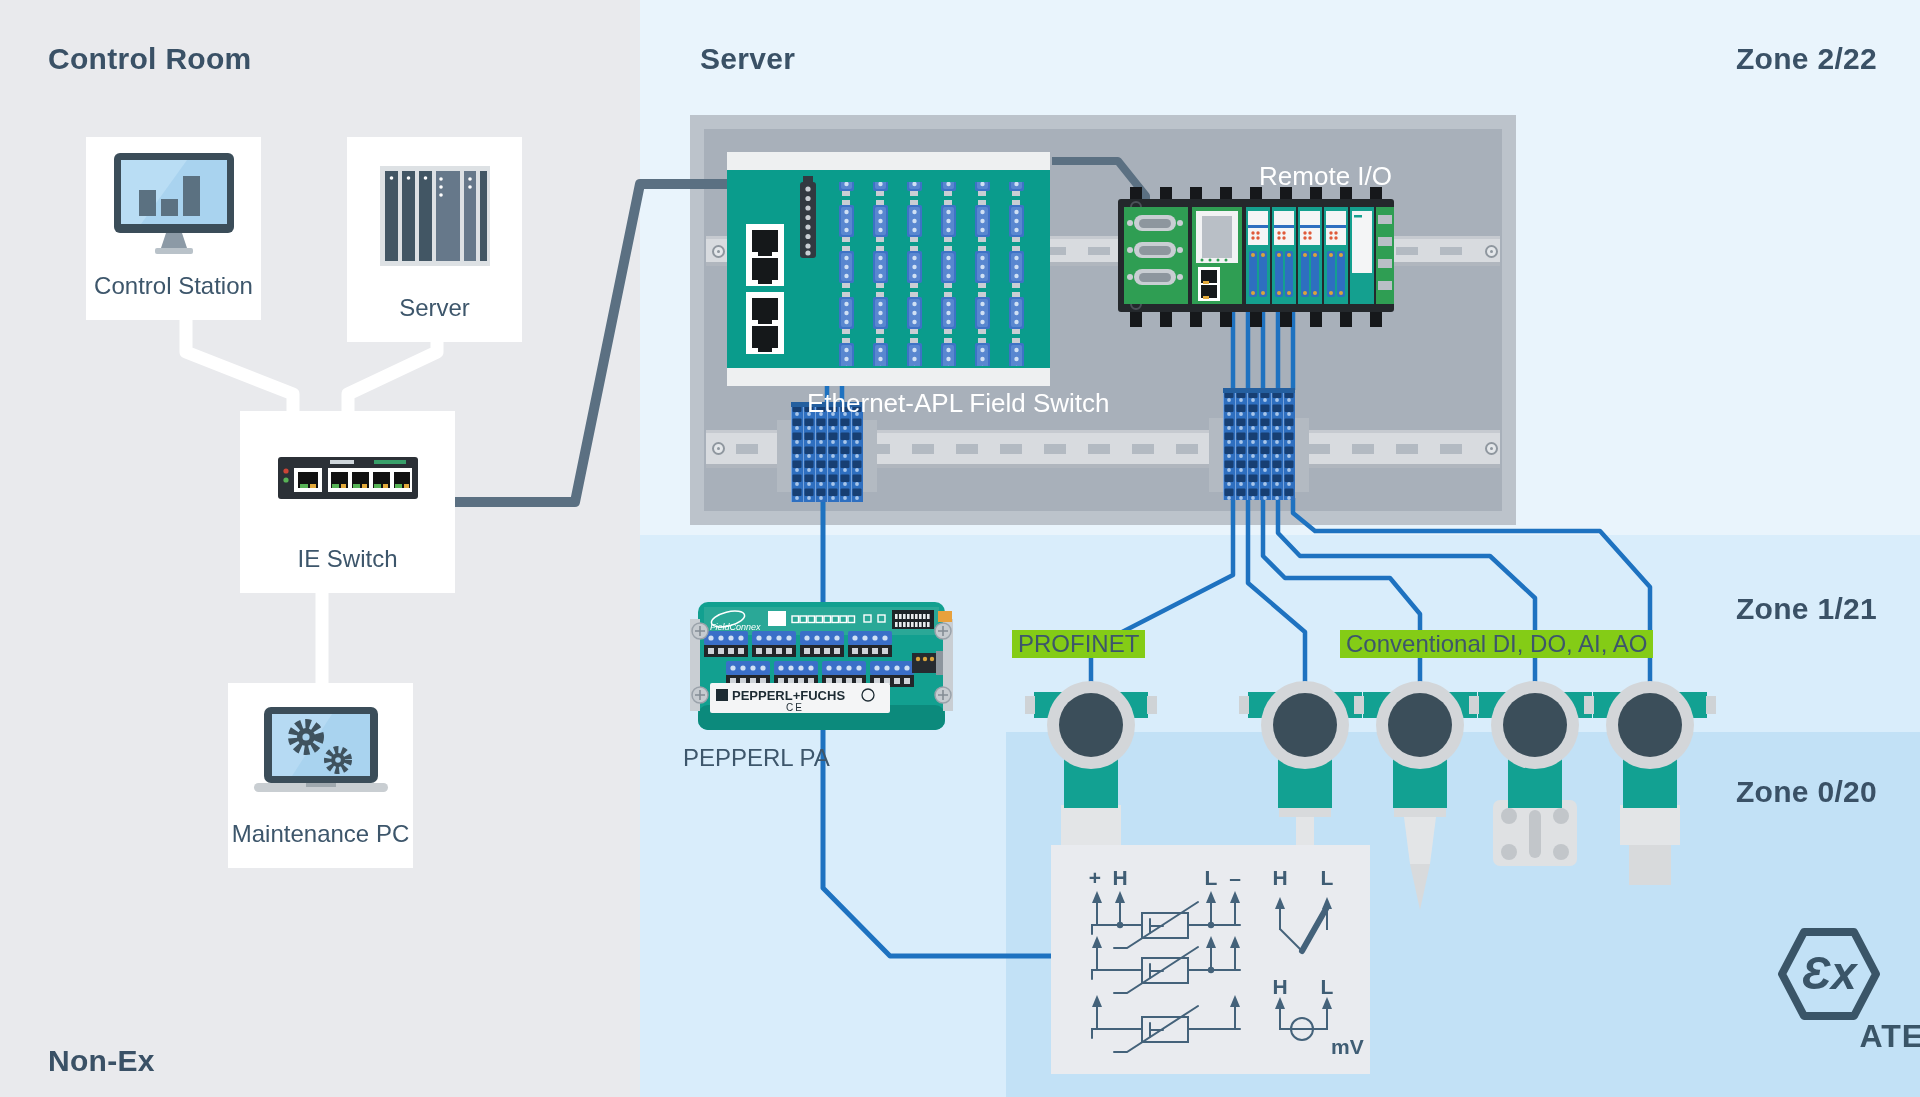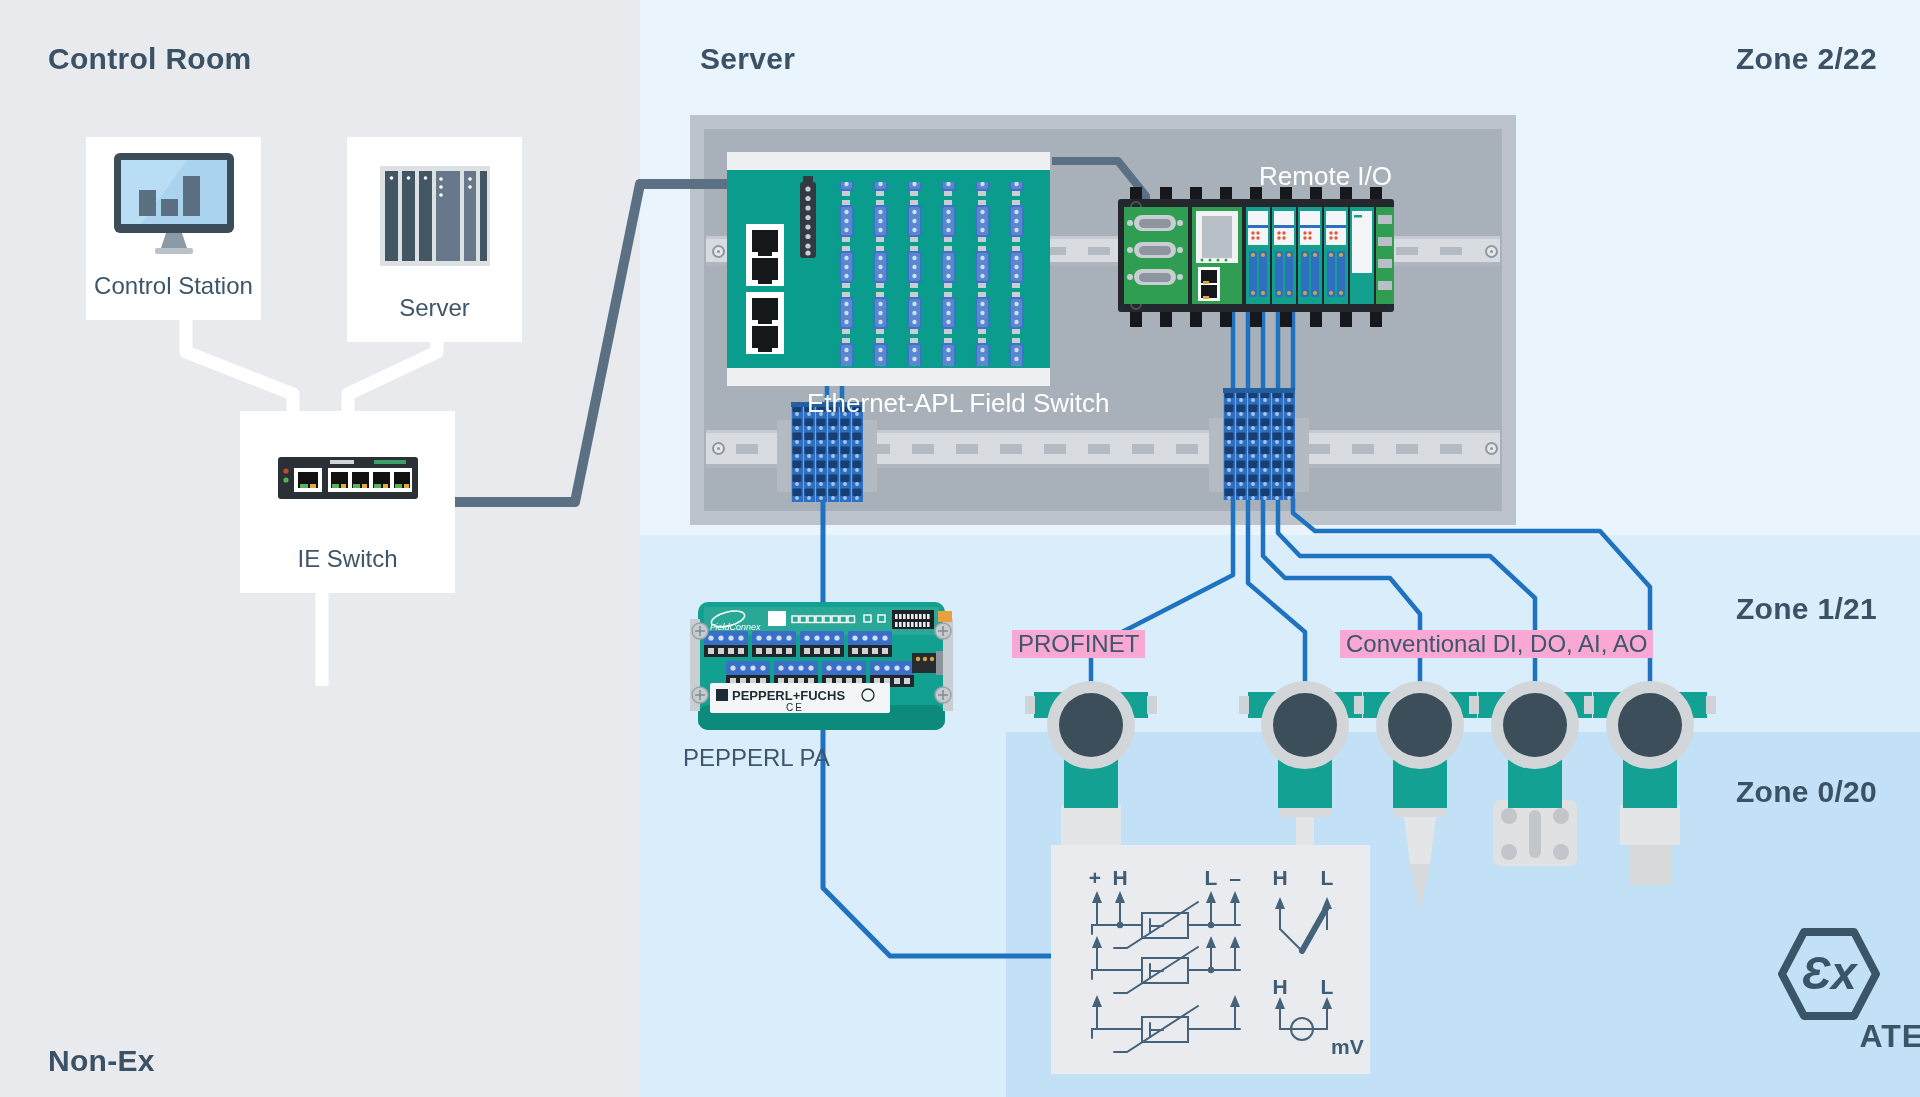--- a/index.html
+++ b/index.html
@@ -18,21 +18,21 @@
     border:14px solid #bcc3cb;box-sizing:border-box}
   .rail{background:linear-gradient(#c6cad0 0 3px,#d8dbdf 3px calc(100% - 4px),#b0b6be calc(100% - 4px))}
   .rail-dashes{position:absolute;left:30px;right:30px;top:36%;height:26%;
     background:repeating-linear-gradient(90deg,#b3bac2 0 22px,transparent 22px 44px)}
   .screw{width:13px;height:13px;border:2px solid #8f979f;border-radius:50%;
     background:#e4e7ea;box-sizing:border-box}
   .screw::after{content:"";position:absolute;left:3px;top:3px;width:3px;height:3px;
     border-radius:50%;background:#8f979f}
   .white-label{color:#fff;font-size:26px}
   .plain-label{color:#3d566b;font-size:24px;white-space:nowrap}
-  .line-label{background:#f9a8d4;padding:0 6px}
+  .line-label{background:#84cc16;padding:0 6px}
   .bracket{background:#b3bac2}
   .schemabox{left:1051px;top:845px;width:319px;height:229px;background:#e9ebef}
   .atex-label{font-size:32px;font-weight:bold;color:#3a5568;letter-spacing:1px;text-align:center}
   svg{display:block}
 </style>
 </head>
 <body>
 
 <div class="canvas">
 
@@ -141,20 +141,38 @@
           <rect x="84" y="27" width="5" height="4" fill="#e2a93b"></rect>
         <rect x="96" y="27" width="7" height="4" fill="#58b356"></rect>
           <rect x="105" y="27" width="5" height="4" fill="#e2a93b"></rect>
         <rect x="117" y="27" width="7" height="4" fill="#58b356"></rect>
           <rect x="126" y="27" width="5" height="4" fill="#e2a93b"></rect>
       </svg>
     </div>
     <div class="dev-label">IE Switch</div>
   </div>
 
+  <div class="abs dev-box" style="left:228px;top:683px;width:185px;height:185px">
+    <div class="icon-area">
+      <svg width="150" height="90" viewBox="0 0 150 90">
+        <rect x="18" y="0" width="114" height="76" rx="7" fill="#3b4d59"></rect>
+        <rect x="26" y="7" width="98" height="62" fill="#a9d3ef"></rect>
+        <polygon points="26,7 86,7 46,69 26,69" fill="#bfe0f5" opacity="0.6"></polygon>
+        <circle cx="60" cy="30" r="13" fill="none" stroke="#3f525e" stroke-width="10" stroke-dasharray="5 3.6"></circle>
+        <circle cx="60" cy="30" r="9" fill="#3f525e"></circle>
+          <circle cx="60" cy="30" r="3.6" fill="#a9d3ef"></circle>
+        <circle cx="92" cy="53" r="10" fill="none" stroke="#3f525e" stroke-width="8" stroke-dasharray="4 3.2"></circle>
+        <circle cx="92" cy="53" r="7" fill="#3f525e"></circle>
+          <circle cx="92" cy="53" r="2.8" fill="#a9d3ef"></circle>
+        <rect x="8" y="76" width="134" height="9" rx="4.5" fill="#c9ced2"></rect>
+        <rect x="60" y="76" width="30" height="4" fill="#9fa8ae"></rect>
+      </svg>
+    </div>
+    <div class="dev-label">Maintenance PC</div>
+  </div>
 
   <svg class="abs" style="left:727px;top:152px" width="323" height="234" viewBox="0 0 323 234">
     <defs>
       <pattern id="cc1" width="34" height="46" patternUnits="userSpaceOnUse">
         <rect x="13" y="2" width="8" height="5" fill="#c9ced4"></rect>
         <rect x="10" y="7" width="15" height="32" rx="2" fill="#3e72c6"></rect>
         <rect x="12" y="9" width="11" height="28" rx="2" fill="#6e99d8" opacity="0.55"></rect>
         <circle cx="17.5" cy="14" r="2.2" fill="#cfe0f4"></circle>
         <circle cx="17.5" cy="23" r="2.2" fill="#cfe0f4"></circle>
         <circle cx="17.5" cy="32" r="2.2" fill="#cfe0f4"></circle>

